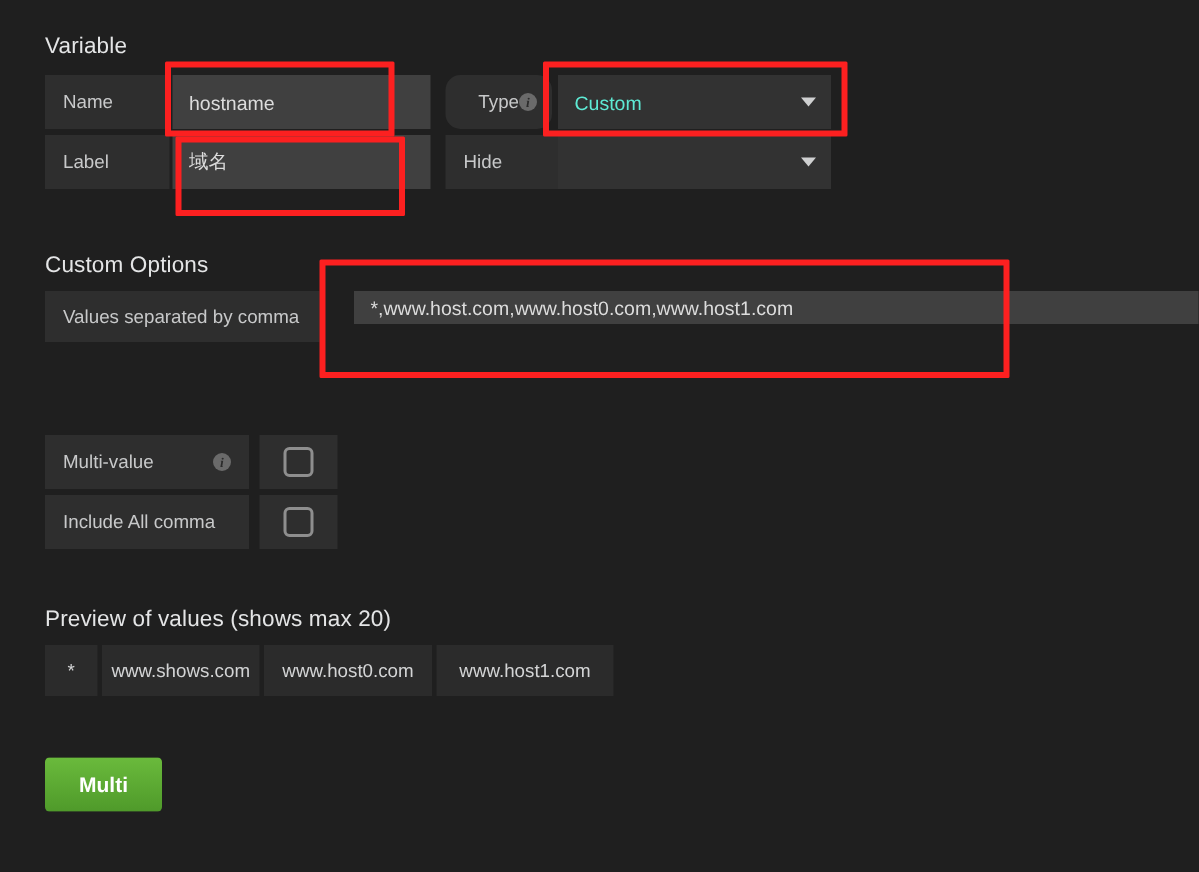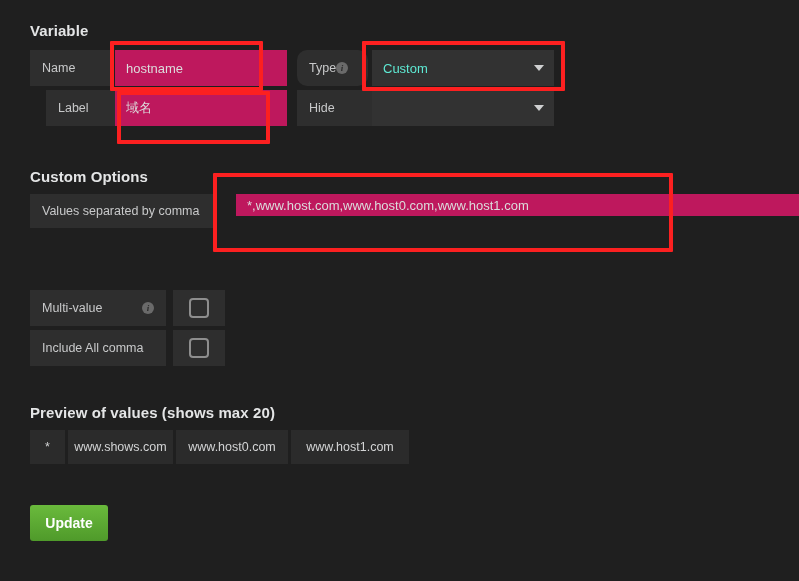--- a/index.html
+++ b/index.html
@@ -20,21 +20,21 @@
     position: absolute;
     left: 0; top: 0;
     width: 799px;
     height: 581px;
   }
 
   
   .section-title {
     position: absolute;
     font-size: 15px;
-    font-weight: bold;
+    font-weight: normal;
     color: #e4e5e6;
     letter-spacing: 0.1px;
     white-space: nowrap;
   }
 
   
   .cell-label {
     position: absolute;
     background: #2e2e2e;
     color: #c8c9ca;
@@ -57,21 +57,21 @@
     font-weight: bold;
     font-style: italic;
     line-height: 12px;
     text-align: center;
     font-family: "Liberation Serif", serif;
     flex: 0 0 auto;
   }
 
   .text-input {
     position: absolute;
-    background: #be185d;
+    background: #404040;
     border: none;
     outline: none;
     color: #dcdcdc;
     font-size: 13px;
     font-family: "Liberation Sans", "DejaVu Sans", sans-serif;
     box-sizing: border-box;
     padding-left: 11px;
   }
 
   .select-box {
@@ -160,31 +160,31 @@
 <div class="page">
 
   <div class="section-title" style="left:30px; top:22px;">Variable</div>
 
   <div class="cell-label" style="left:30px; top:50px; width:83px; height:36px;">
     <span class="lbl-text">Name</span>
   </div>
 
   <input class="text-input" style="left: 115px; top: 50px; width: 172px; height: 36px;" value="hostname">
 
-  <div class="cell-label" style="left:297px; top:50px; width:71px; height:36px; padding-right:10px; justify-content:flex-start;border-radius:10px;">
+  <div class="cell-label" style="left:297px; top:50px; width:71px; height:36px; padding-right:10px; justify-content:flex-end;border-radius:10px;">
     <span class="lbl-text">Type</span>
     <span class="info-icon">i</span>
   </div>
 
   <div class="select-box" style="left:372px; top:50px; width:182px; height:36px;">
     <span>Custom</span>
     <span class="caret"></span>
   </div>
 
-  <div class="cell-label" style="left:46px; top:90px; width:83px; height:36px;">
+  <div class="cell-label" style="left:30px; top:90px; width:83px; height:36px;">
     <span class="lbl-text">Label</span>
   </div>
 
   <input class="text-input" style="left: 115px; top: 90px; width: 172px; height: 36px;" value="域名">
 
   <div class="cell-label" style="left:297px; top:90px; width:90px; height:36px;">
     <span class="lbl-text">Hide</span>
   </div>
 
   <div class="select-box" style="left:372px; top:90px; width:182px; height:36px;">
@@ -216,20 +216,20 @@
     <span class="checkbox"></span>
   </div>
 
   <div class="section-title" style="left:30px; top:404px;">Preview of values (shows max 20)</div>
 
   <div class="chip" style="left:30px; top:430px; width:35px; height:34px;">*</div>
   <div class="chip" style="left:68px; top:430px; width:105px; height:34px;">www.shows.com</div>
   <div class="chip" style="left:176px; top:430px; width:112px; height:34px;">www.host0.com</div>
   <div class="chip" style="left:291px; top:430px; width:118px; height:34px;">www.host1.com</div>
 
-  <button class="btn-update" style="left:30px; top:505px; width:78px; height:36px;">Update</button>
+  <button class="btn-update" style="left:30px; top:505px; width:78px; height:36px;">Multi</button>
 
   <div class="annot" style="left:110px; top:41px;  width:153px; height:50px;"></div>
   <div class="annot" style="left:117px; top:91px;  width:153px; height:53px;"></div>
   <div class="annot" style="left:362px; top:41px;  width:203px; height:50px;"></div>
   <div class="annot" style="left:213px; top:173px; width:460px; height:79px;"></div>
 
 </div>
 
 </body></html>

